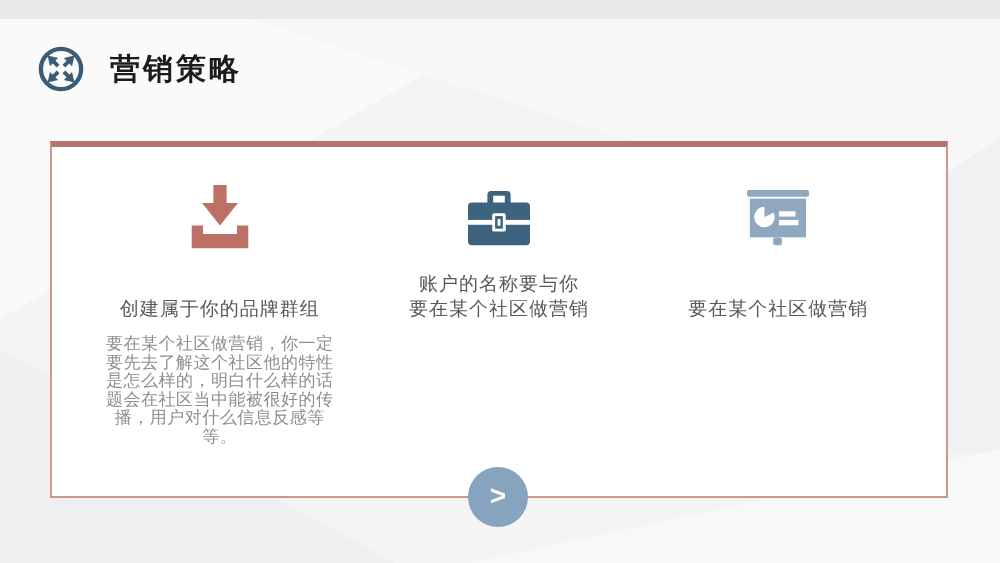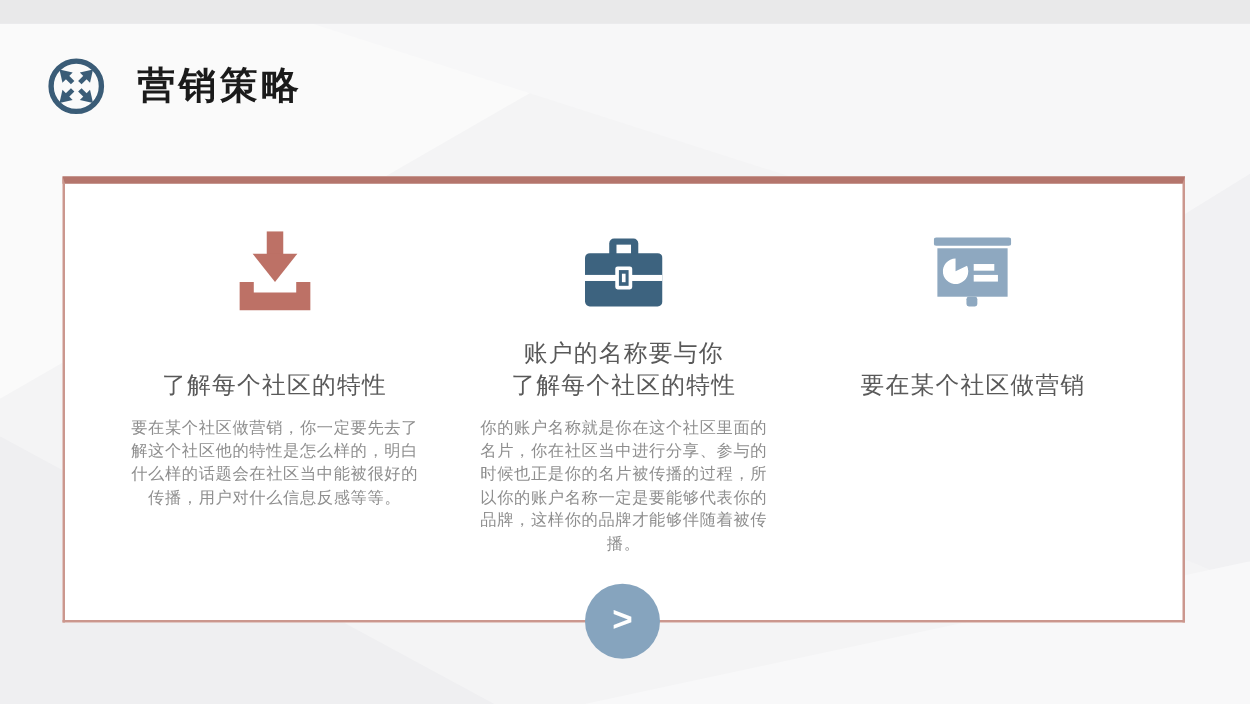--- a/index.html
+++ b/index.html
@@ -63,21 +63,21 @@
   .col-heading{
     min-height:52px;
     margin-top:16px;
     display:flex;align-items:flex-end;justify-content:center;
     font-size:19px;line-height:25px;color:#595959;
     white-space:pre-line;
     letter-spacing:1px;
   }
   .col-body{
     margin-top:13px;
-    font-size:13px;line-height:18.5px;
+    font-size:17px;line-height:18.5px;
     color:#8e8e8e;
     letter-spacing:0.5px;
   }
 
   .next-button{
     position:absolute;left:468px;top:448px;
     width:60px;height:60px;border-radius:50%;
     background:#86a4be;
     color:#ffffff;
     display:flex;align-items:center;justify-content:center;
@@ -124,41 +124,40 @@
       <div class="column">
         <div class="icon-box">
           <svg width="58" height="66" viewBox="0 0 60 70">
             <g fill="#bd7166">
               <rect x="23" y="0" width="14" height="21"></rect>
               <polygon points="11,19 49,19 30,43"></polygon>
               <path d="M0,43 h12 v9 h36 v-9 h12 v24 h-60 z"></path>
             </g>
           </svg>
         </div>
-        <div class="col-heading">了解每个社区的特性</div>
+        <div class="col-heading">创建属于你的品牌群组</div>
         <div class="col-body">要在某个社区做营销，你一定要先去了解这个社区他的特性是怎么样的，明白什么样的话题会在社区当中能被很好的传播，用户对什么信息反感等等。</div>
       </div>
 
       <div class="column">
         <div class="icon-box">
           <svg width="62" height="56" viewBox="0 0 64 56">
             <g fill="#3d637f">
               <rect x="20" y="0" width="24" height="18" rx="4"></rect>
               <rect x="26" y="5" width="12" height="8" fill="#ffffff"></rect>
               <rect x="0" y="12" width="64" height="44" rx="4"></rect>
             </g>
             <rect x="0" y="30" width="64" height="5" fill="#ffffff"></rect>
             <rect x="25" y="23" width="14" height="19" rx="2" fill="#ffffff"></rect>
             <rect x="28" y="26" width="8" height="13" fill="#3d637f"></rect>
             <rect x="30.5" y="29" width="3" height="7" fill="#ffffff"></rect>
           </svg>
         </div>
         <div class="col-heading">账户的名称要与你
-了解每个社区的特性</div>
-        <div class="col-body">你的账户名称就是你在这个社区里面的名片，你在社区当中进行分享、参与的时候也正是你的名片被传播的过程，所以你的账户名称一定是要能够代表你的品牌，这样你的品牌才能够伴随着被传播。</div>
+要在某个社区做营销</div>
       </div>
 
       <div class="column">
         <div class="icon-box">
           <svg width="62" height="58" viewBox="0 0 64 58">
             <g fill="#8ea8c0">
               <rect x="0" y="0" width="64" height="7" rx="2"></rect>
               <rect x="3" y="9" width="58" height="40"></rect>
               <rect x="27" y="49" width="9" height="8" rx="2"></rect>
             </g>

